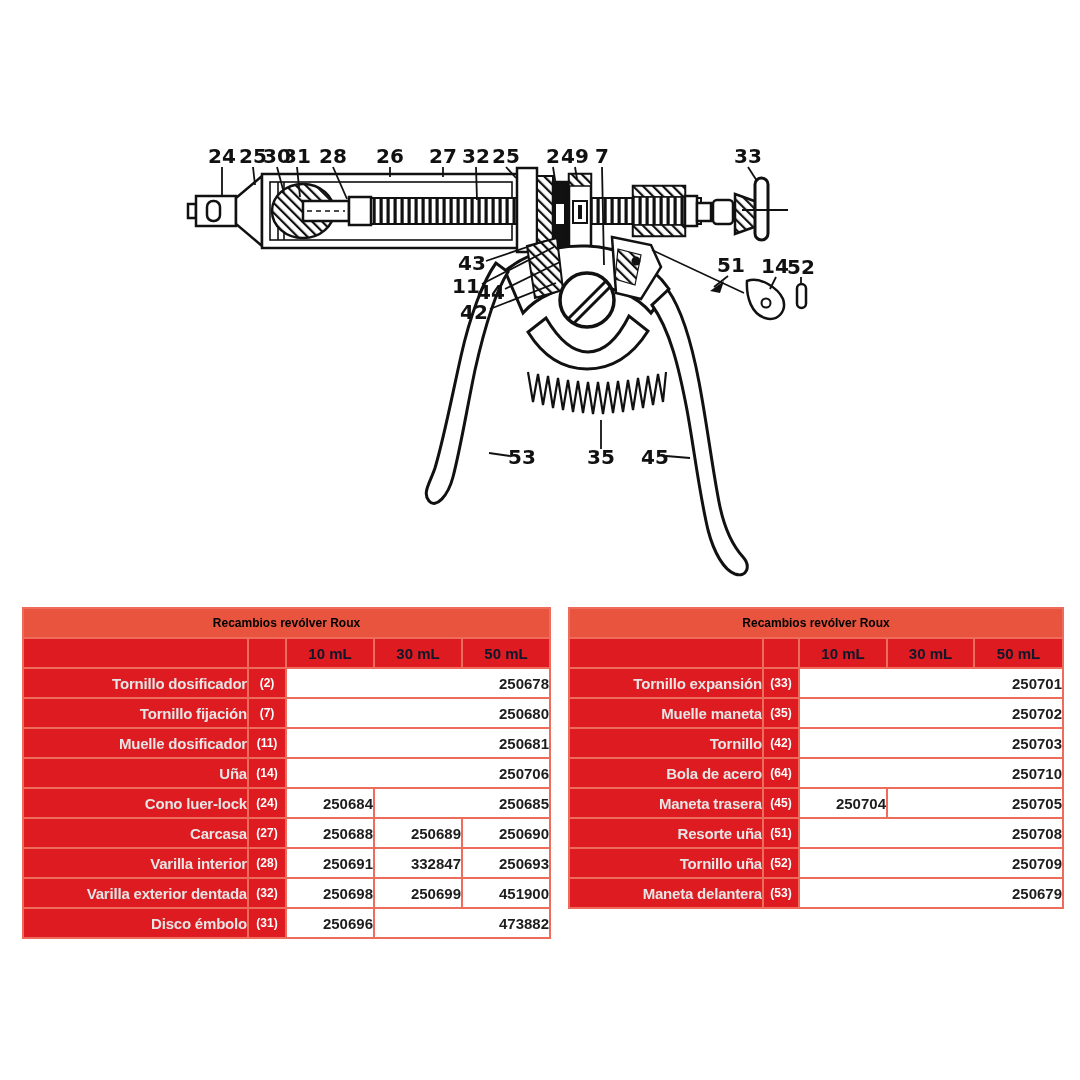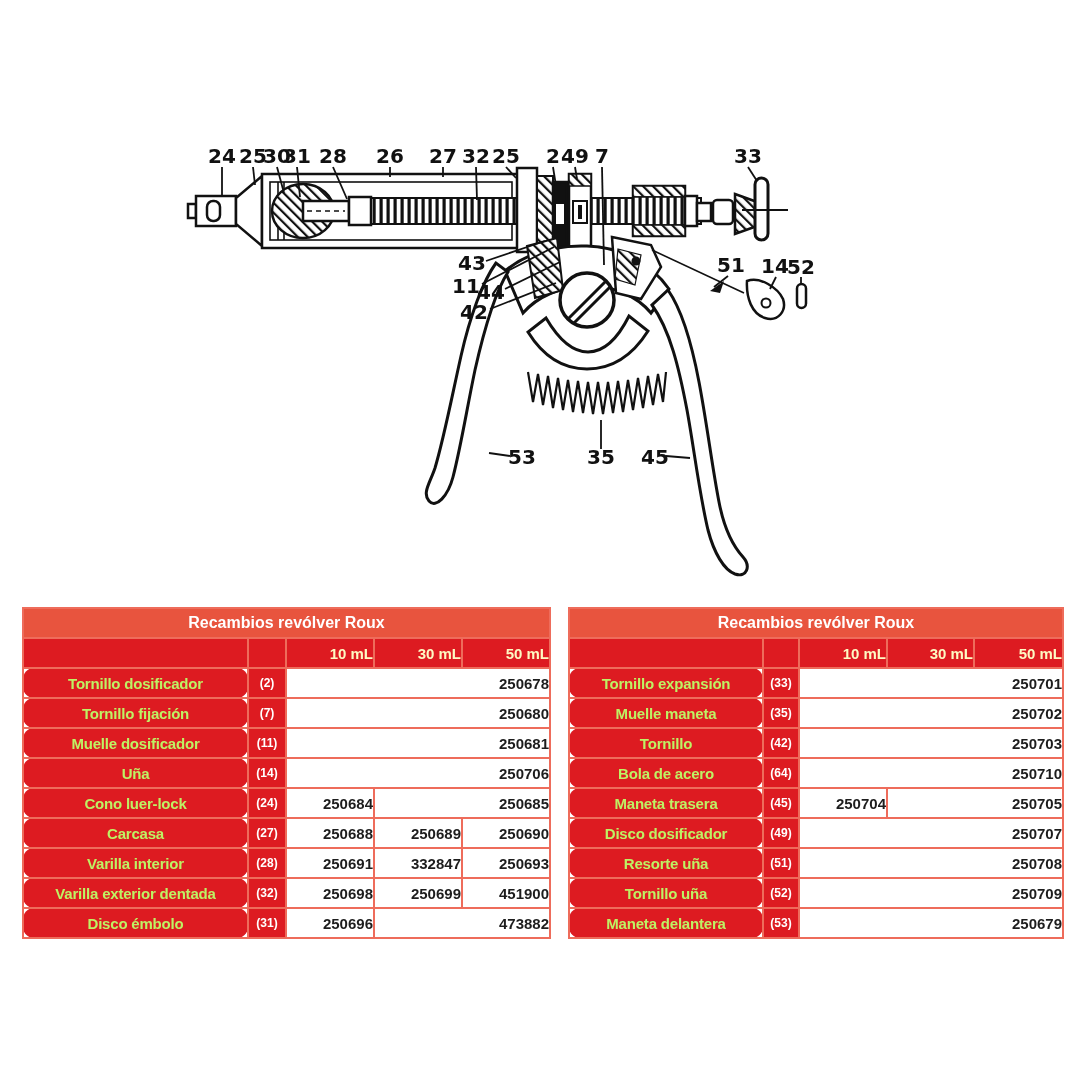--- a/index.html
+++ b/index.html
@@ -24,31 +24,31 @@
     border-collapse:collapse; table-layout:fixed;
   }
   #table-left  { left:22px;  width:527px; }
   #table-right { left:568px; width:494px; }
 
   table.parts th, table.parts td {
     height:30px; padding:0; overflow:hidden; white-space:nowrap;
     border:2px solid var(--red-divider, #EE6C5B);
   }
   .title-cell {
-    background:var(--title-bar, #E8543E); color:#ffffff;
-    font-weight:bold; font-size:16px; text-align:center; height:31px;
+    background:var(--title-bar, #E8543E); color:#000000;
+    font-weight:bold; font-size:12px; text-align:center; height:31px;
   }
   .hdr {
-    background:var(--body-red, #DD1B21); color:#fef9c3;
+    background:var(--body-red, #DD1B21); color:#0f172a;
+    font-weight:bold; font-size:15px; text-align:center;
+  }
+  .name {
+    background:var(--body-red, #DD1B21); color:#e5e5e5;
     font-weight:bold; font-size:15px; text-align:right;
-  }
-  .name {
-    background:var(--body-red, #DD1B21); color:#bef264;
-    font-weight:bold; font-size:15px; text-align:center;
-    padding-left:9px; letter-spacing:-0.2px;border-radius:11px;
+    padding-left:9px; letter-spacing:-0.2px;
   }
   .ref {
     background:var(--body-red, #DD1B21); color:#fff;
     font-weight:bold; font-size:12px; text-align:center;
   }
   .val {
     background:#fff; border-color:var(--cell-border, #CFCFCF);
     color:var(--number-text, #1D1D1D);
     font-weight:bold; font-size:15px; text-align:right;
   }
@@ -292,25 +292,20 @@
         <td class="ref">(64)</td>
         <td class="val" colspan="3">250710</td>
       </tr>
       <tr>
         <td class="name">Maneta trasera</td>
         <td class="ref">(45)</td>
         <td class="val">250704</td>
         <td class="val" colspan="2">250705</td>
       </tr>
       <tr>
-        <td class="name">Disco dosificador</td>
-        <td class="ref">(49)</td>
-        <td class="val" colspan="3">250707</td>
-      </tr>
-      <tr>
         <td class="name">Resorte uña</td>
         <td class="ref">(51)</td>
         <td class="val" colspan="3">250708</td>
       </tr>
       <tr>
         <td class="name">Tornillo uña</td>
         <td class="ref">(52)</td>
         <td class="val" colspan="3">250709</td>
       </tr>
       <tr>

